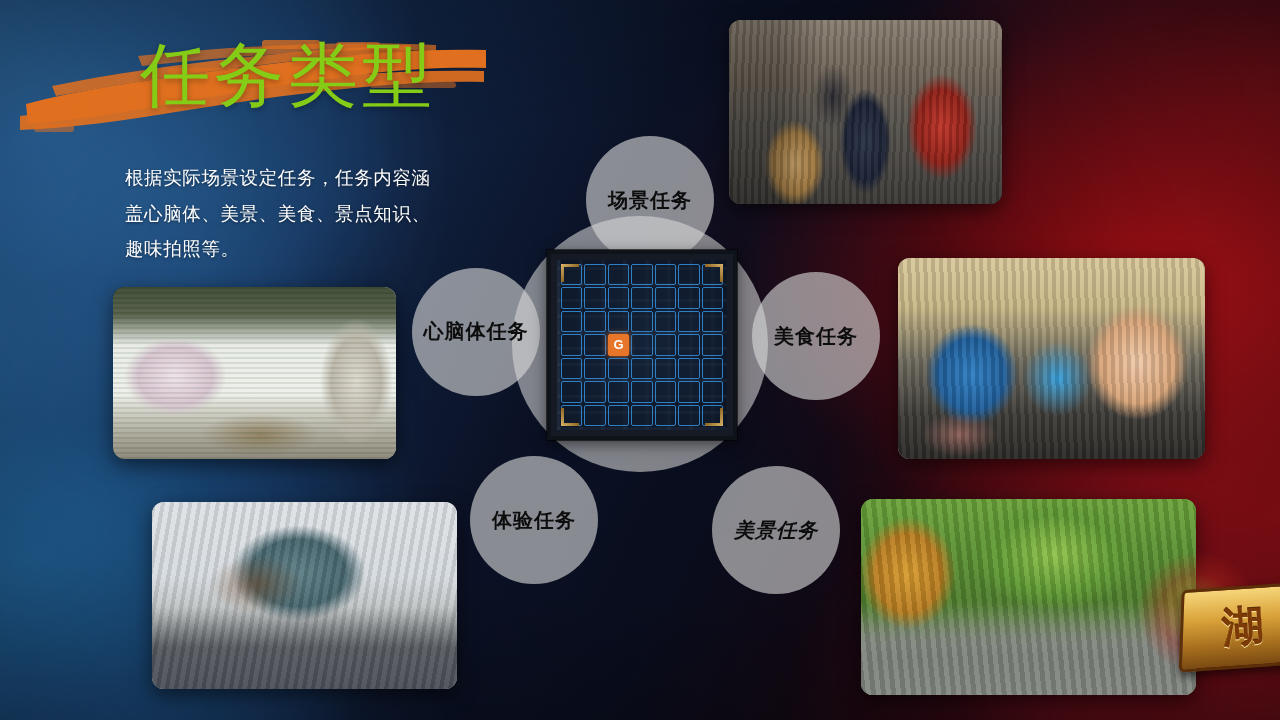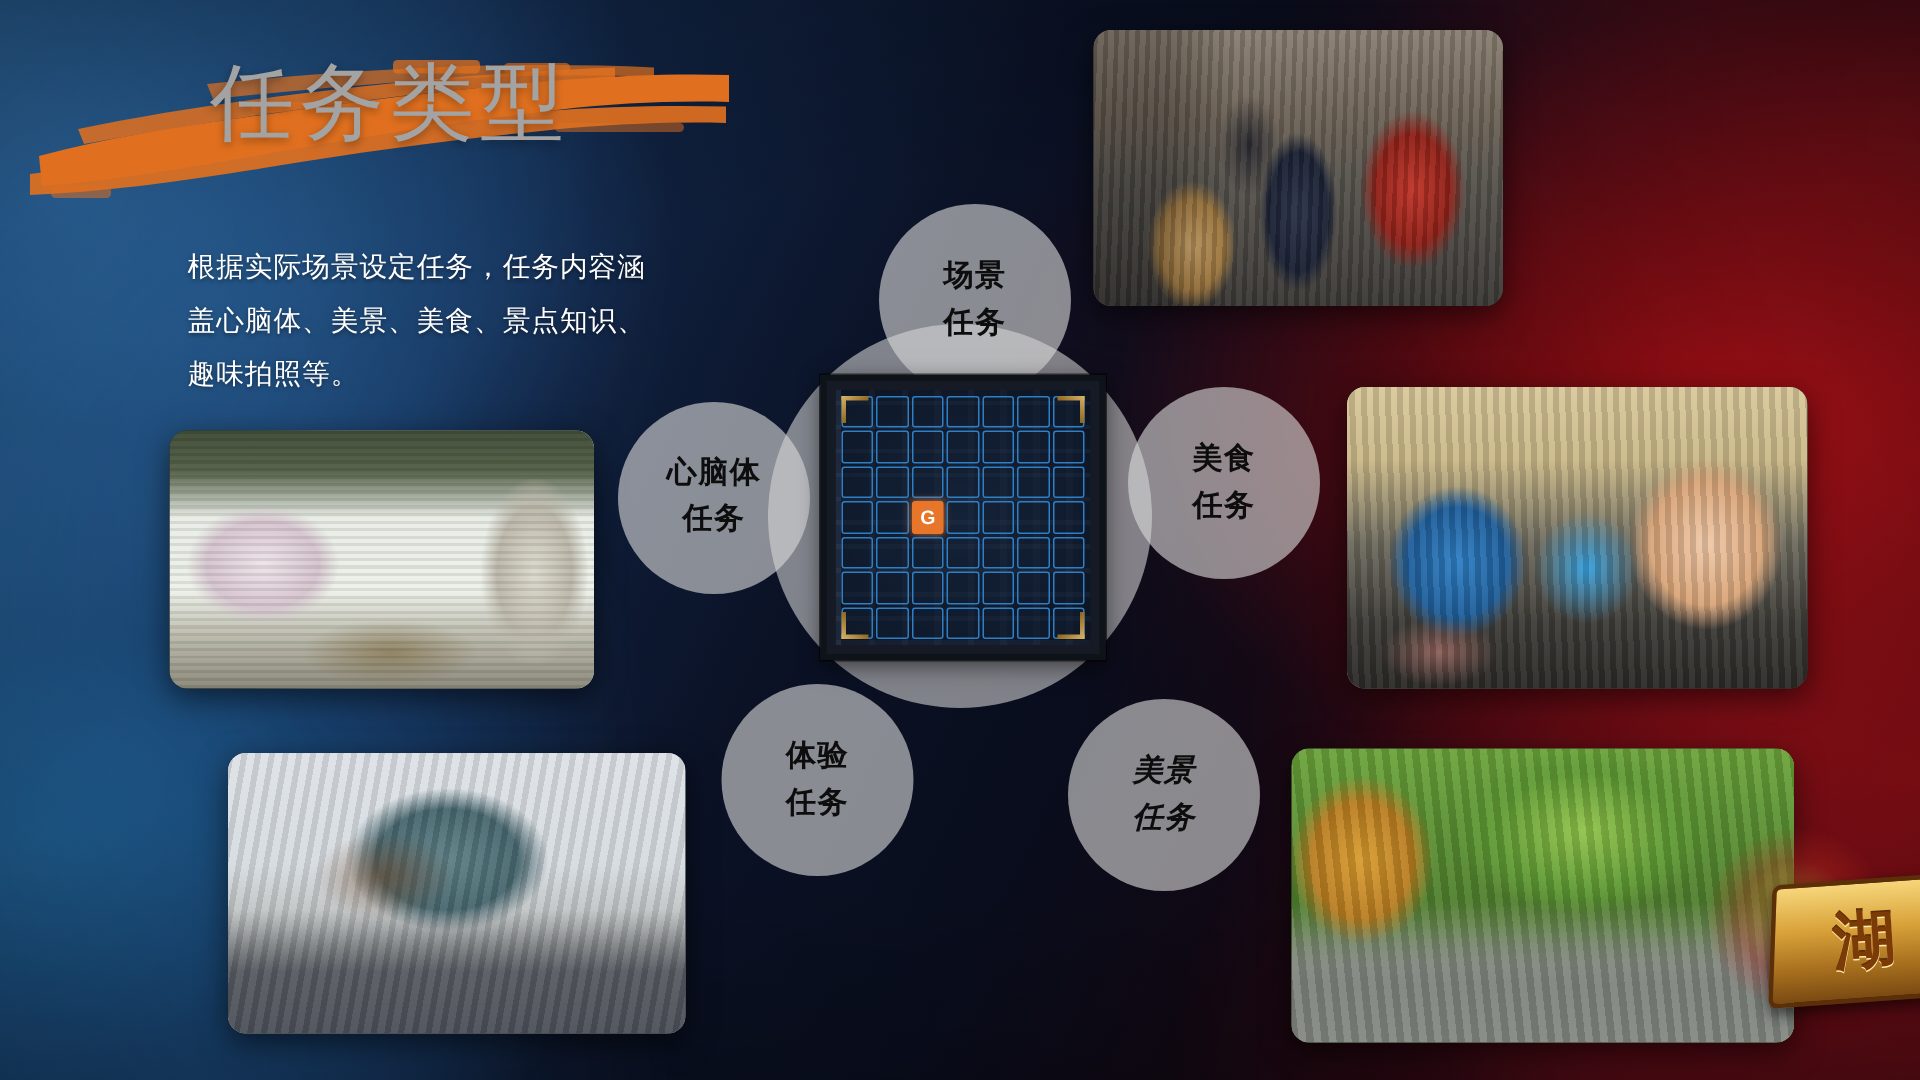--- a/index.html
+++ b/index.html
@@ -68,24 +68,24 @@
   
   .brush {
     position: absolute;
     left: 18px; top: 38px;
     width: 470px; height: 96px;
     pointer-events: none;
   }
   .title {
     position: absolute;
     left: 140px; top: 40px;
-    font-size: 56px;
+    font-size: 70px;
     line-height: 1.0;
     letter-spacing: 4px;
-    color: #a3a3a3;
+    color: #84cc16;
     font-weight: 300;
     font-family: "Liberation Sans", "DejaVu Sans", sans-serif;
     text-shadow: 0 2px 6px rgba(0,0,0,.35);
     white-space: nowrap;
   }
 
   .body-text {
     position: absolute;
     left: 113px; top: 148px;
     width: 330px;
@@ -233,41 +233,41 @@
   #diagram {
     position: absolute;
     left: 400px; top: 128px;
     width: 500px; height: 450px;
   }
   .bubble {
     position: absolute;
     border-radius: 50%;
     background: rgba(216,216,216,.62);
     display: flex;
-    flex-direction: column;
+    flex-direction: row;
     align-items: center;
     justify-content: center;
     color: #0d0d0d;
     font-weight: 700;
     font-size: 20px;
     line-height: 1.55;
     letter-spacing: 1px;
     text-align: center;
   }
   .bubble .l1, .bubble .l2 { display: block; }
 
   .bubble-center {
     left: 112px; top: 88px;
     width: 256px; height: 256px;
     background: rgba(208,208,208,.60);
   }
   .bubble-scene     { left: 186px; top: 8px;   width: 128px; height: 128px; }
   .bubble-mind      { left: 12px;  top: 140px; width: 128px; height: 128px; font-family: Liberation Mono, monospace; }
-  .bubble-food      { left: 352px; top: 130px; width: 128px; height: 128px; text-align: right; }
-  .bubble-experience{ left: 81px;  top: 328px; width: 128px; height: 128px; }
+  .bubble-food      { left: 352px; top: 144px; width: 128px; height: 128px; text-align: right; }
+  .bubble-experience{ left: 70px;  top: 328px; width: 128px; height: 128px; }
   .bubble-scenery   { left: 312px; top: 338px; width: 128px; height: 128px; font-style: italic; }
 
   .bubble-sm { z-index: 3; }
 
   
   .board {
     position: absolute;
     left: 147px; top: 122px;
     width: 190px; height: 190px;
     z-index: 4;

